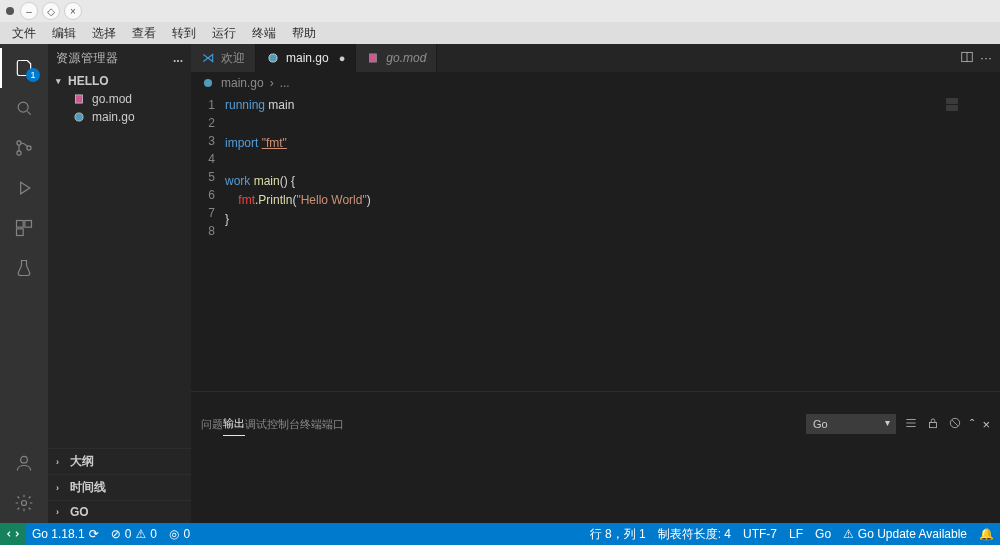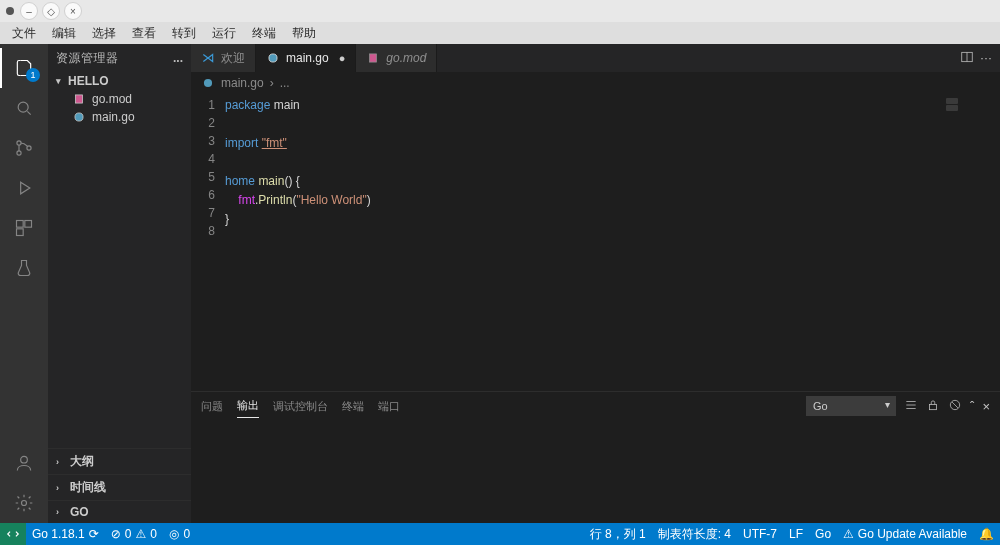--- a/index.html
+++ b/index.html
@@ -52,26 +52,26 @@
   .gutter { width: 34px; text-align: right; color: #858585; font-family: Consolas, "Courier New", monospace; font-size: 12px; line-height: 18px; padding-right: 10px; padding-top: 2px; user-select: none; }
   .code { flex: 1; font-family: Consolas, "Courier New", monospace; font-size: 12px; line-height: 18px; padding-top: 2px; white-space: pre; color: #d4d4d4; }
   .minimap { width: 60px; background: #1e1e1e; position: relative; }
   .minimap .mm-block { position: absolute; left: 6px; width: 12px; height: 6px; background: #3a3a3a; border-radius: 1px; }
   .tok-kw { color: #569cd6; }
   .tok-pkg { color: #d4d4d4; }
   .tok-str { color: #ce9178; }
   .tok-strlink { color: #ce9178; text-decoration: underline; }
   .tok-func { color: #dcdcaa; }
   .tok-call { color: #dcdcaa; }
-  .tok-type { color: #d946ef; }
+  .tok-type { color: #ef4444; }
   .tok-punc { color: #d4d4d4; }
   .code-line.current { background: rgba(64,64,64,.25); display: block; }
   
   .panel { height: 132px; background: #1e1e1e; border-top: 1px solid #2d2d2d; display: flex; flex-direction: column; }
-  .panel-tabs { height: 28px; display: flex; align-items: center; padding: 0 10px; gap: 14px; background: #1e1e1e; }
+  .panel-tabs { height: 28px; display: flex; align-items: center; padding: 0 10px; background: #1e1e1e; margin-top: 18px; }
   .panel-tab { font-size: 11px; color: #8a8a8a; cursor: pointer; padding: 4px 0; }
   .panel-tab.active { color: #e7e7e7; border-bottom: 1px solid #e7e7e7; }
   .panel-right { margin-left: auto; display: flex; align-items: center; gap: 8px; }
   .panel-select { background: #3c3c3c; border: 1px solid #3c3c3c; color: #cccccc; height: 20px; font-size: 11px; padding: 0 22px 0 6px; appearance: none; position: relative; min-width: 90px; cursor: pointer; }
   .panel-select-wrap { position: relative; }
   .panel-select-wrap::after { content: "▾"; position: absolute; right: 6px; top: 3px; font-size: 10px; color: #cccccc; pointer-events: none; }
   .panel-icon { color: #c5c5c5; cursor: pointer; font-size: 13px; line-height: 1; }
   .panel-body { flex: 1; padding: 4px 10px; font-family: Consolas, "Courier New", monospace; font-size: 12px; color: #cccccc; white-space: pre-wrap; overflow: auto; }
   
   .statusbar { height: 22px; background: #007acc; color: #ffffff; display: flex; align-items: center; font-size: 11px; padding: 0 6px; gap: 10px; }
@@ -259,25 +259,25 @@
         <div class="gutter" id="gutter">
             <div>1</div>
             <div>2</div>
             <div>3</div>
             <div>4</div>
             <div>5</div>
             <div>6</div>
             <div>7</div>
             <div>8</div>
           </div>
-        <div class="code" id="code"><span class="code-line"><span class="tok-kw">package</span><span class="tok-pkg"> main</span></span>
+        <div class="code" id="code"><span class="code-line"><span class="tok-kw">running</span><span class="tok-pkg"> main</span></span>
 <span class="code-line"><span class="tok-pkg"></span></span>
 <span class="code-line"><span class="tok-kw">import</span><span class="tok-pkg"> </span><span class="tok-strlink">"fmt"</span></span>
 <span class="code-line"><span class="tok-pkg"></span></span>
-<span class="code-line"><span class="tok-kw">home</span><span class="tok-pkg"> </span><span class="tok-func">main</span><span class="tok-punc">() {</span></span>
+<span class="code-line"><span class="tok-kw">work</span><span class="tok-pkg"> </span><span class="tok-func">main</span><span class="tok-punc">() {</span></span>
 <span class="code-line"><span class="tok-pkg">    </span><span class="tok-type">fmt</span><span class="tok-punc">.</span><span class="tok-call">Println</span><span class="tok-punc">(</span><span class="tok-str">"Hello World"</span><span class="tok-punc">)</span></span>
 <span class="code-line"><span class="tok-punc">}</span></span>
 <span class="code-line current"><span class="tok-pkg"></span></span></div>
         <div class="minimap">
           <div class="mm-block" style="top:4px"></div>
           <div class="mm-block" style="top:11px"></div>
         </div>
       </div>
 
       <div class="panel">

